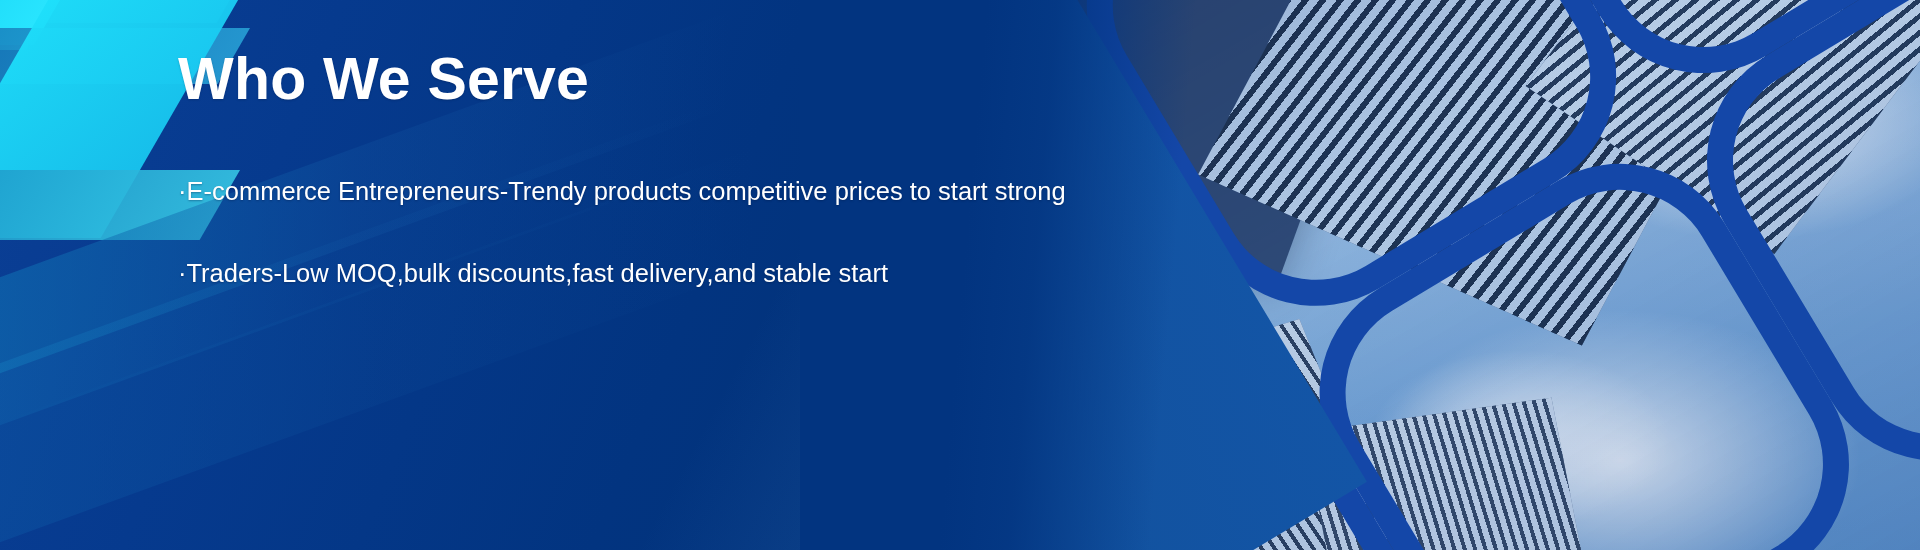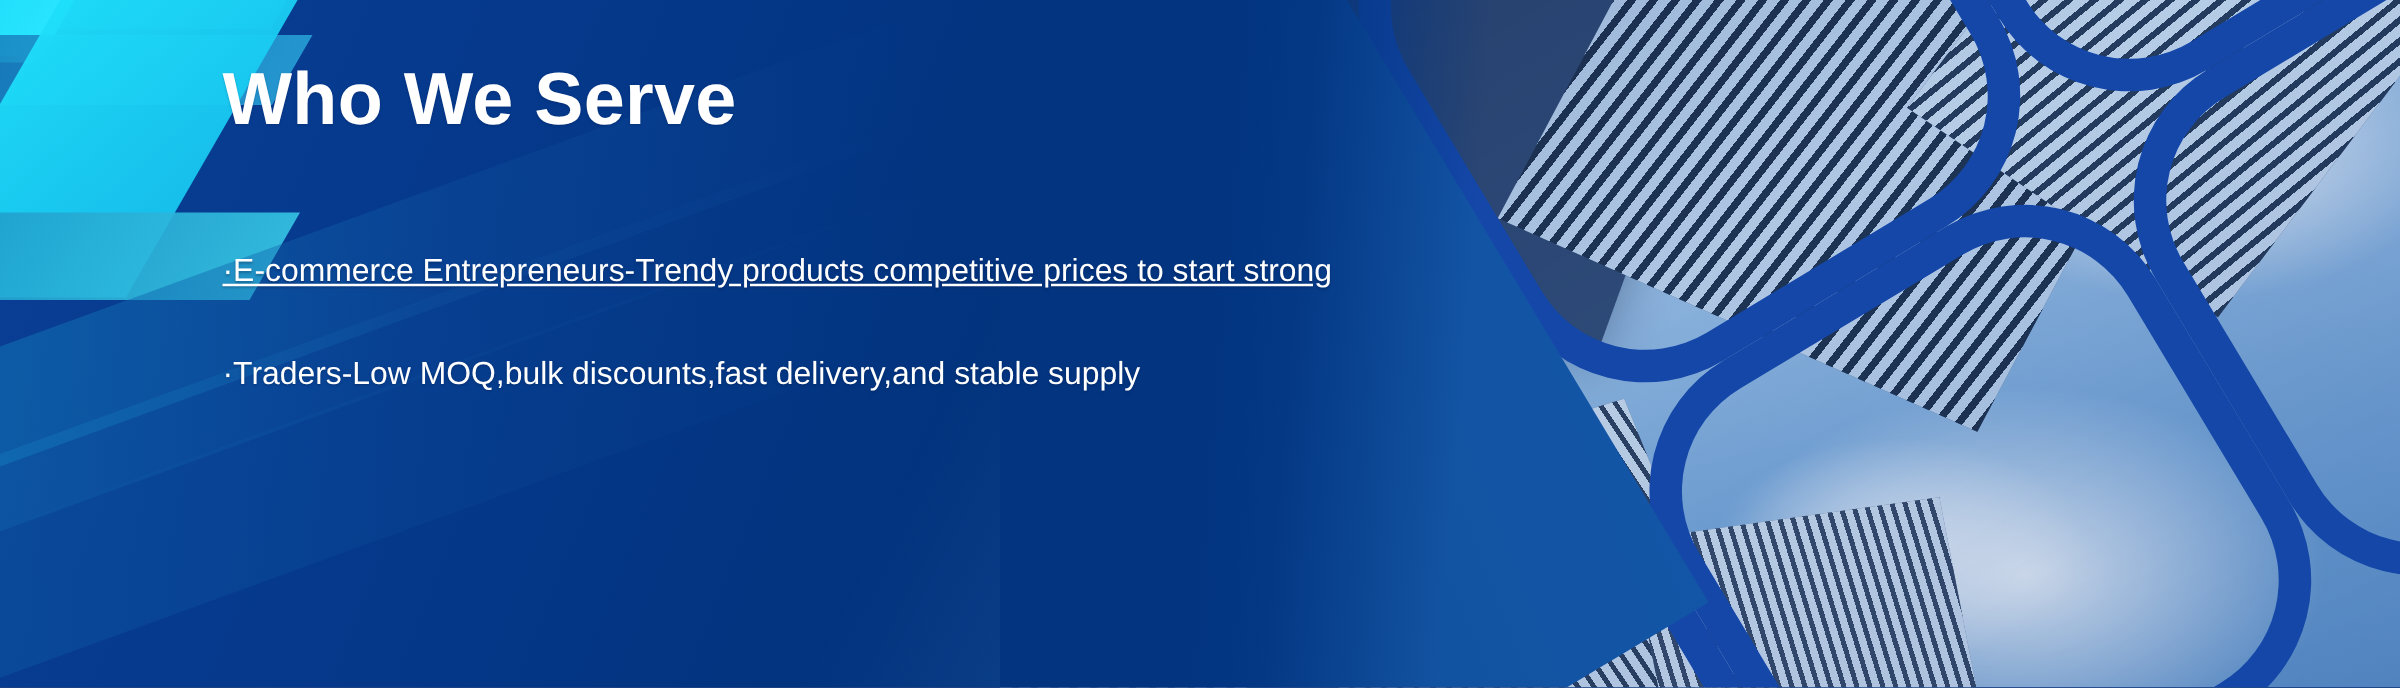--- a/index.html
+++ b/index.html
@@ -260,21 +260,21 @@
     list-style: none;
   }
   .bullet {
     color: #ffffff;
     font-size: 25.5px;
     line-height: 1.25;
     font-weight: 400;
     white-space: nowrap;
     text-shadow: 0 1px 2px rgba(0,20,60,0.35);
   }
-  .bullet.row1 { margin-top: 90px; text-decoration: underline; }
+  .bullet.row1 { margin-top: 64px; }
   .bullet.row2 { margin-top: 50px; }
   .bullet.row3 { margin-top: 50px; }
 </style>
 </head>
 <body>
 
 <div id="banner">
 
   <div class="bg-base"></div>
   <div class="bg-sheen"></div>
@@ -320,17 +320,17 @@
   </div>
 
   <div class="band b1"></div>
   <div class="band b2"></div>
   <div class="band b3"></div>
 
   <div class="content">
     <h1 class="title">Who We Serve</h1>
     <ul class="bullets">
       <li class="bullet row1">·E-commerce Entrepreneurs-Trendy products competitive prices to start strong</li>
-      <li class="bullet row3">·Traders-Low MOQ,bulk discounts,fast delivery,and stable supply</li>
+      <li class="bullet row3">·Traders-Low MOQ,bulk discounts,fast delivery,and stable start</li>
     </ul>
   </div>
 
 </div>
 
 </body></html>

